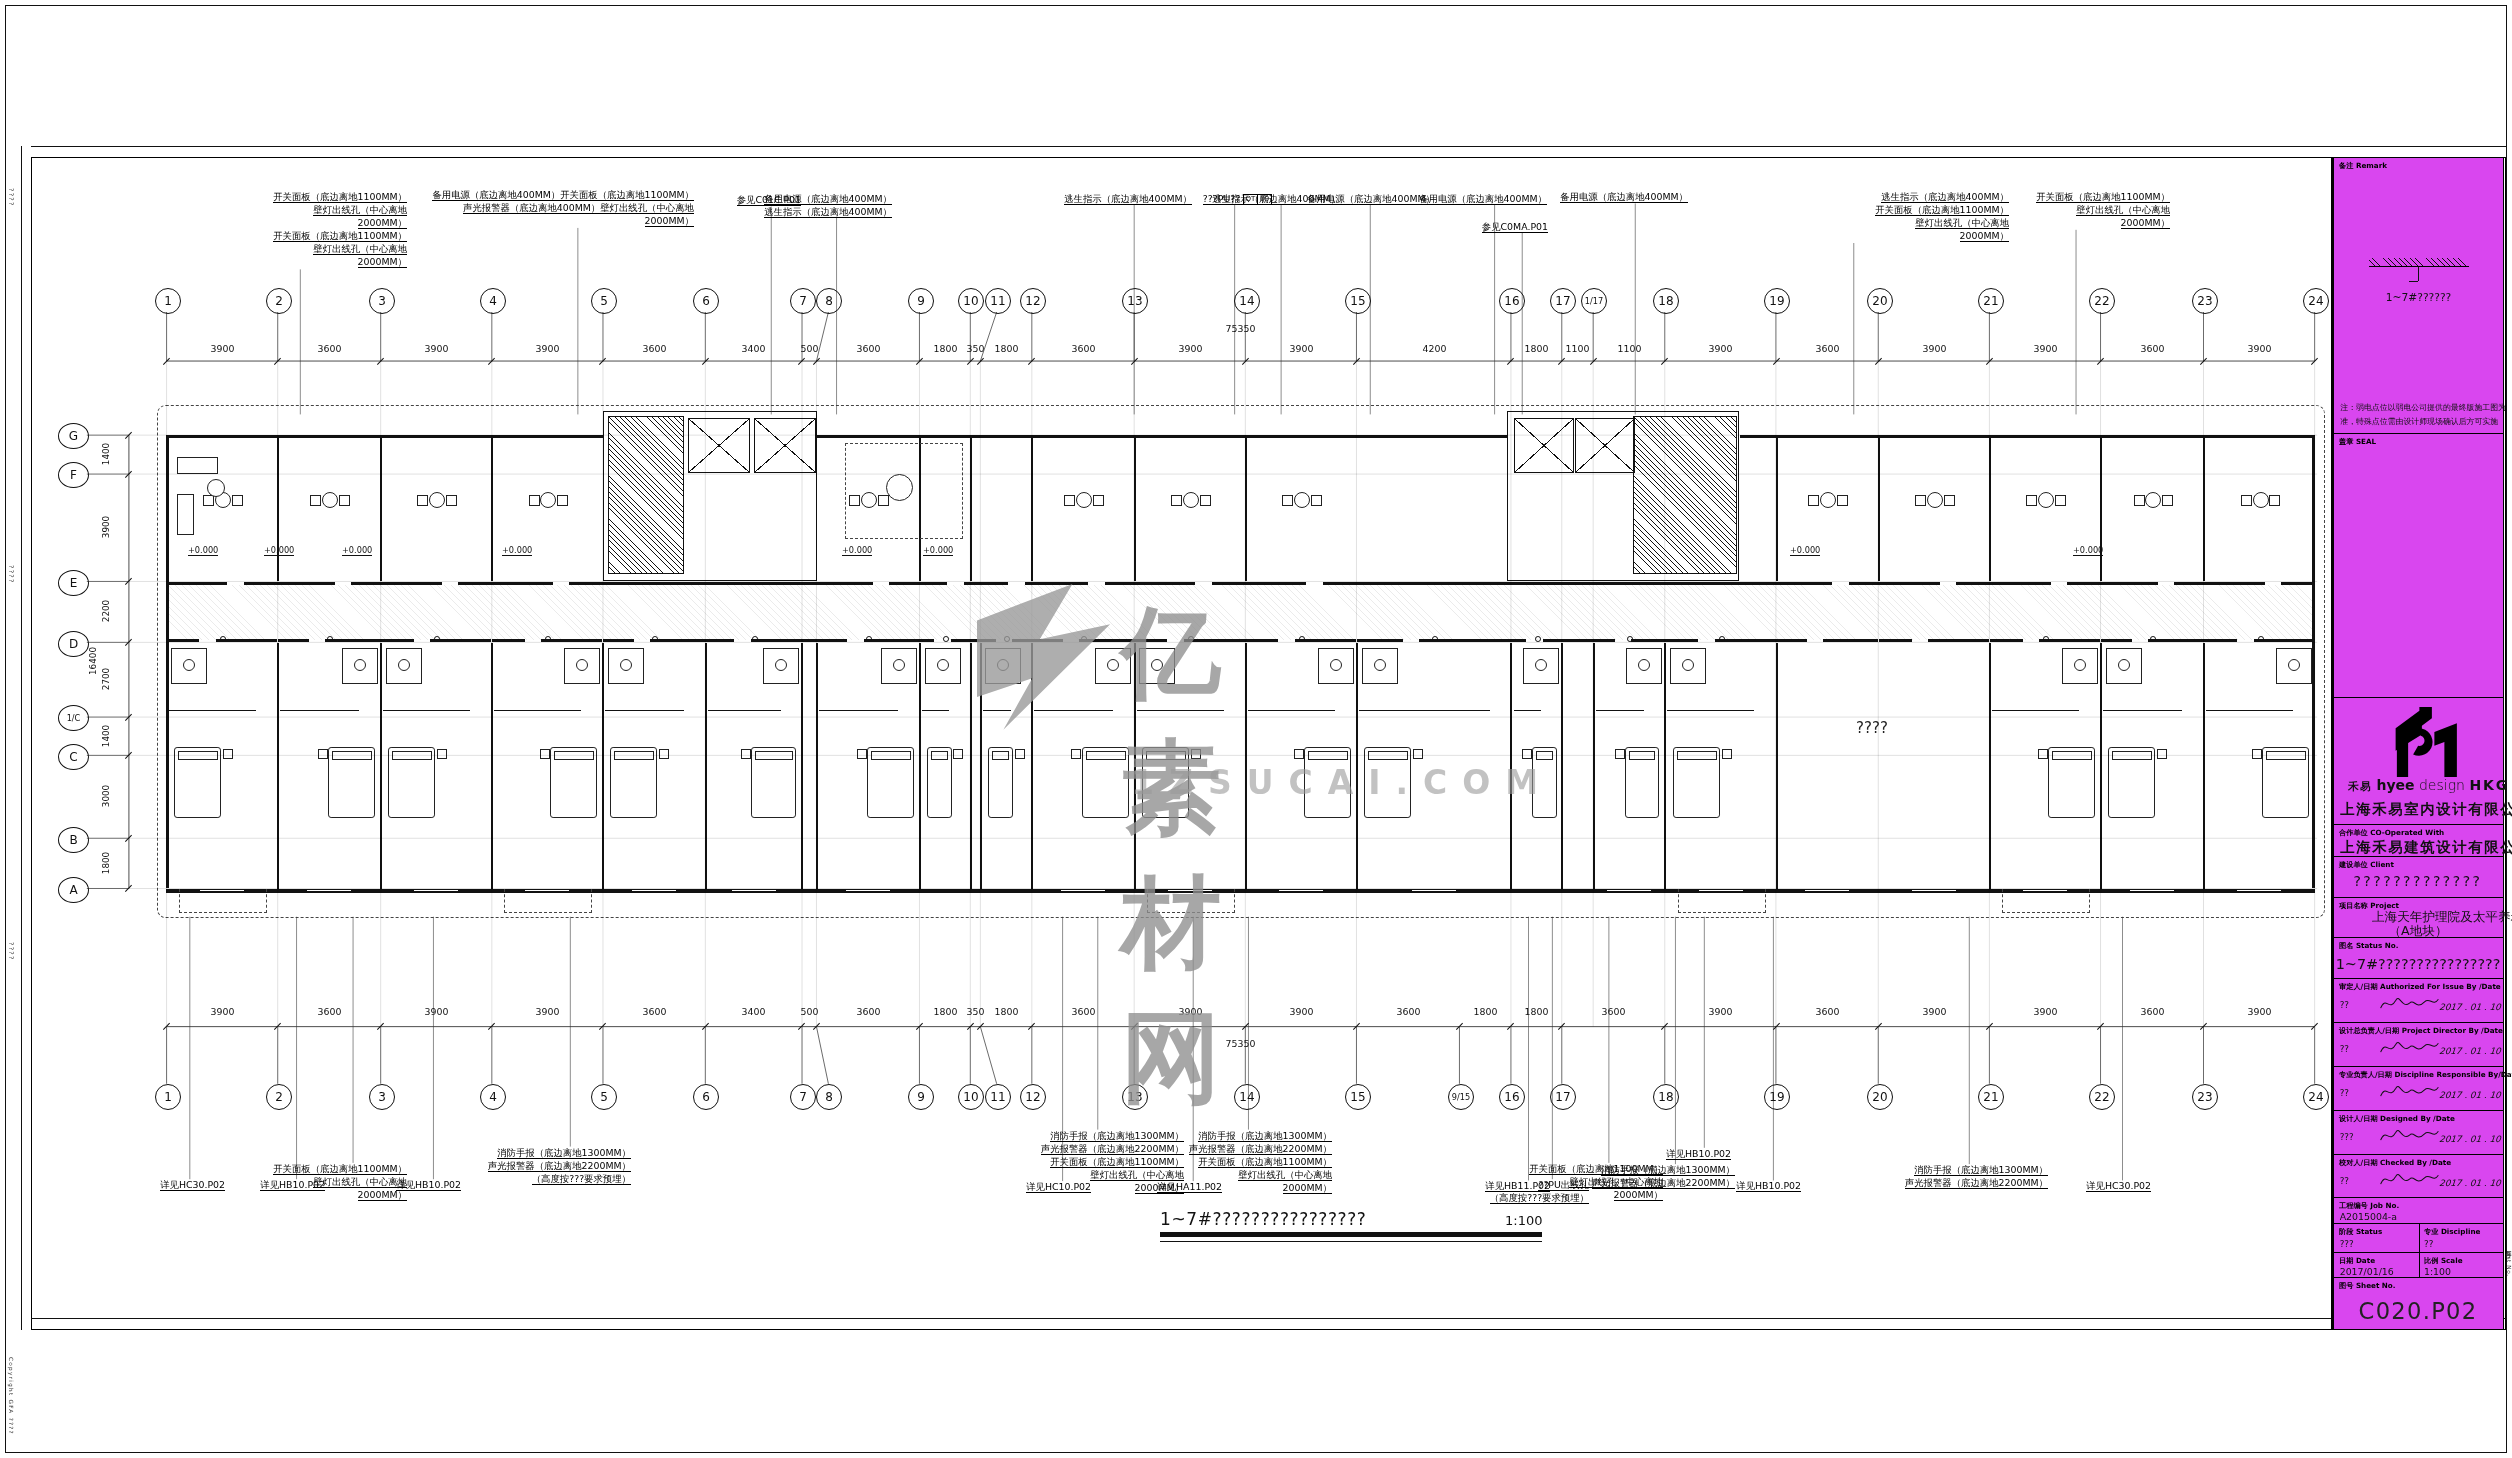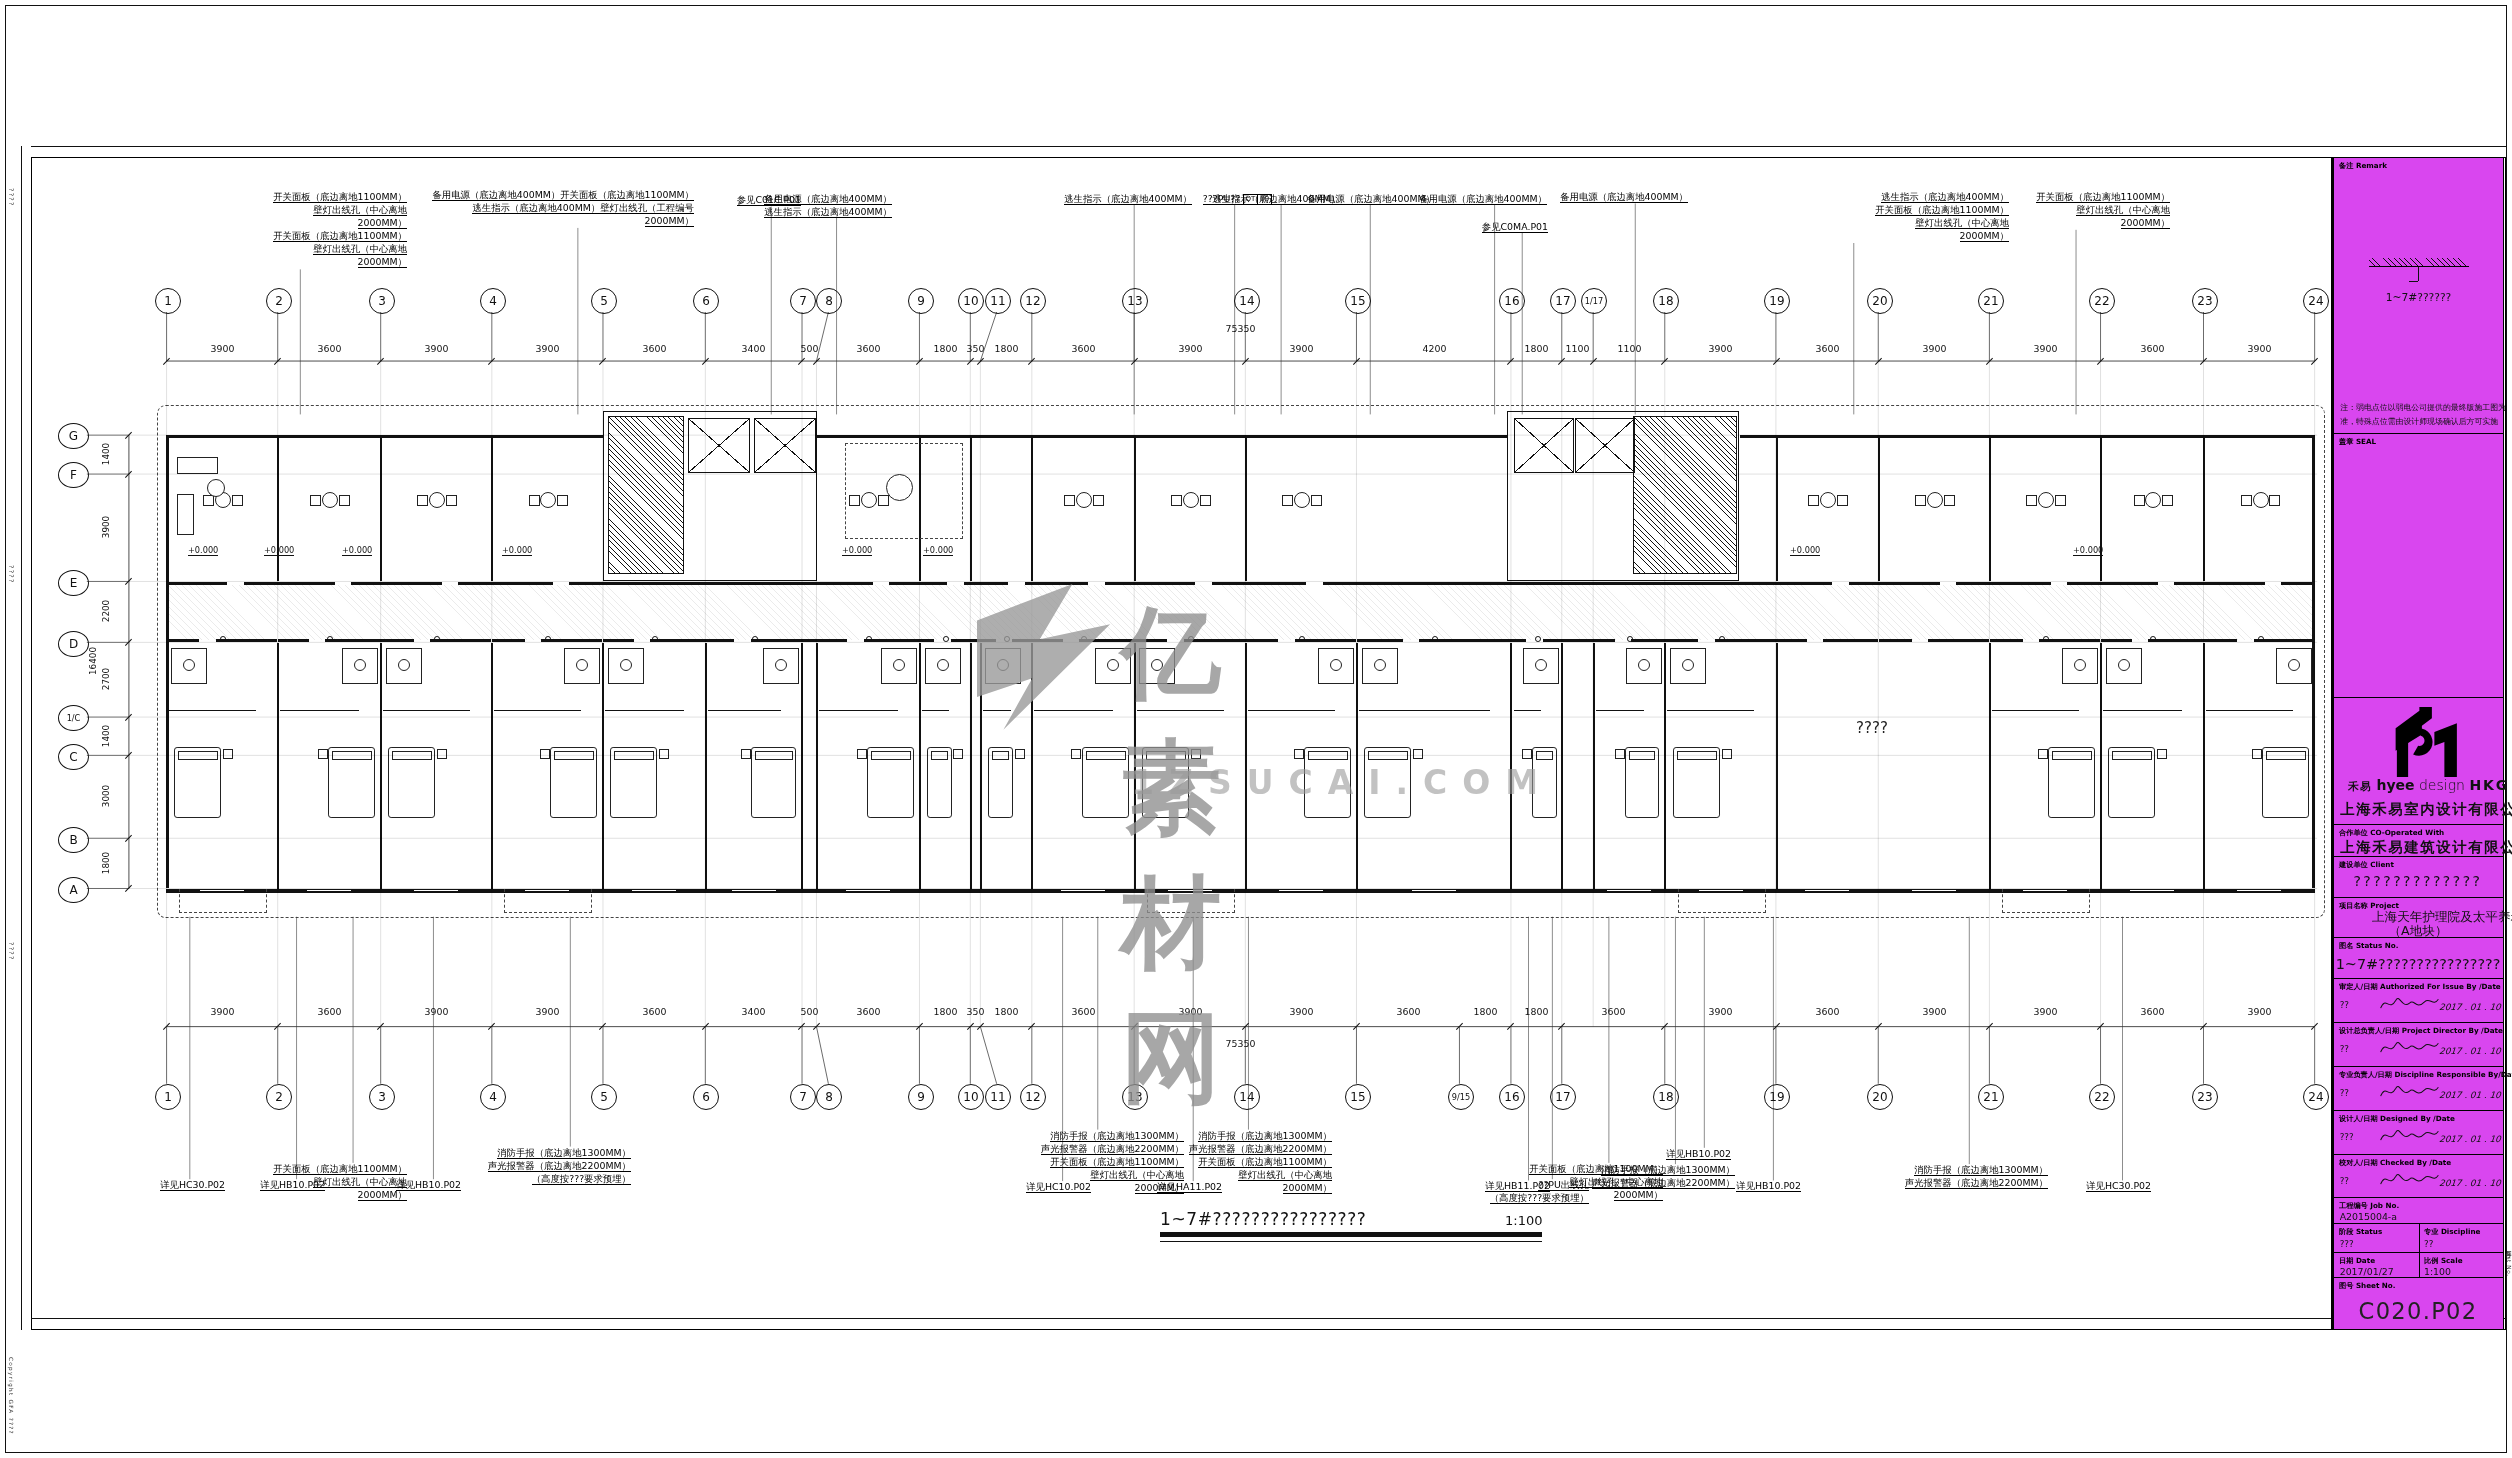--- a/index.html
+++ b/index.html
@@ -775,21 +775,21 @@
       <div class="callout" style="left: 55px; top: 190px; width: 352px;">
         <div class="cl"><span>开关面板（底边离地1100MM）</span></div>
         <div class="cl"><span>壁灯出线孔（中心离地</span></div>
         <div class="cl"><span>2000MM）</span></div>
         <div class="cl"><span>开关面板（底边离地1100MM）</span></div>
         <div class="cl"><span>壁灯出线孔（中心离地</span></div>
         <div class="cl"><span>2000MM）</span></div>
       </div>
       <div class="callout" style="left: 342px; top: 188px; width: 352px;">
         <div class="cl"><span>备用电源（底边离地400MM）开关面板（底边离地1100MM）</span></div>
-        <div class="cl"><span>逃生指示（底边离地400MM）壁灯出线孔（工程编号</span></div>
+        <div class="cl"><span>声光报警器（底边离地400MM）壁灯出线孔（中心离地</span></div>
         <div class="cl"><span>2000MM）</span></div>
       </div>
       <div class="callout" style="left: 449px; top: 193px; width: 352px;">
         <div class="cl"><span>参见C01C.P01</span></div>
       </div>
       <div class="callout" style="left: 540px; top: 192px; width: 352px;">
         <div class="cl"><span>备用电源（底边离地400MM）</span></div>
         <div class="cl"><span>逃生指示（底边离地400MM）</span></div>
       </div>
       <div class="callout" style="left: 840px; top: 192px; width: 352px;">
@@ -1008,21 +1008,21 @@
     </div>
     <div class="sec" style="top:1065px;height:29.5px;">
       <div class="slab">阶段 Status</div>
       <div class="txt" style="left:5.7px;top:15px;font-size:8.8px;">???</div>
       <div class="halfR"></div>
       <div class="slab" style="left:90px;">专业 Discipline</div>
       <div class="txt" style="left:90px;top:15px;font-size:8.8px;">??</div>
     </div>
     <div class="sec" style="top:1094px;height:25px;">
       <div class="slab">日期 Date</div>
-      <div class="txt" style="left:5.7px;top:12.6px;font-size:9.4px;">2017/01/27</div>
+      <div class="txt" style="left:5.7px;top:12.6px;font-size:9.4px;">2017/01/16</div>
       <div class="halfR"></div>
       <div class="slab" style="left:90px;">比例 Scale</div>
       <div class="txt" style="left:90px;top:12.6px;font-size:9.4px;">1:100</div>
     </div>
     <div class="sec" style="top:1119px;height:54px;">
       <div class="slab">图号 Sheet No.</div>
       <div class="txt ctr" style="left:0;top:20px;width:168px;font-size:22.6px;letter-spacing:1.3px;color:#222;">C020.P02</div>
     </div>
   </div>
   <div class="vtext" style="left:2505px;top:1247px;font-size:5.7px;letter-spacing:0.6px;">序号 List No.</div>

